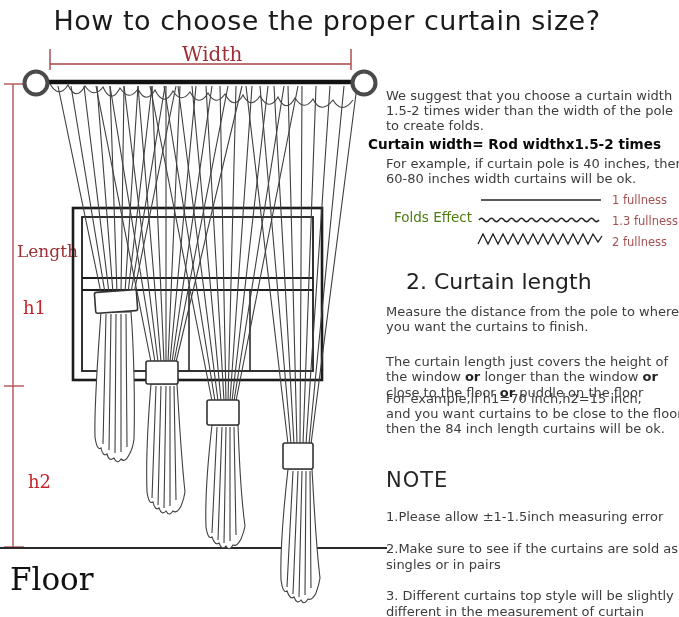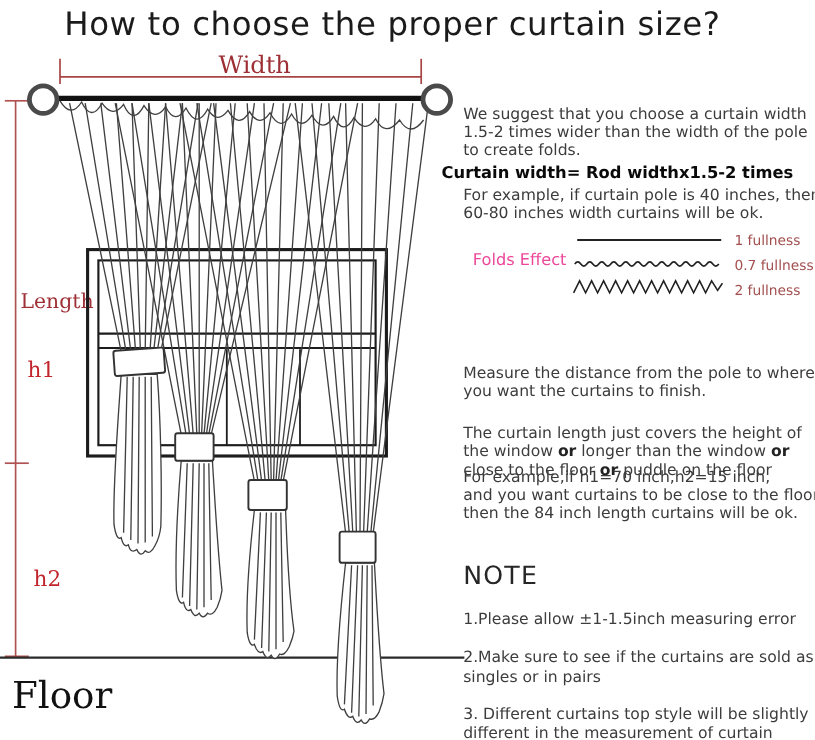--- a/index.html
+++ b/index.html
@@ -5,21 +5,21 @@
   html,body{margin:0;padding:0;background:#fff;}
   .page{position:relative;width:679px;height:617px;background:#ffffff;overflow:hidden;
         font-family:"DejaVu Sans","Liberation Sans",sans-serif;}
   .abs{position:absolute;}
   .title{top:5px;left:0;width:654px;text-align:center;font-size:27px;color:#1b1b1b;letter-spacing:0.5px;}
   .heading{font-size:22px;color:#1f1f1f;}
   .note-heading{font-size:21px;color:#262626;letter-spacing:1px;margin-top:10px;}
   .body-text{font-size:13px;line-height:15.2px;color:#3c3c3c;white-space:pre-line;width:306px;}
   .formula{font-size:13.6px;font-weight:bold;color:#0a0a0a;}
   .fullness-label{font-size:11.5px;color:#a34f4f;}
-  .folds-label{font-size:13.5px;color:#ec4899;}
+  .folds-label{font-size:13.5px;color:#4d7c0f;}
   .bold-or{font-weight:bold;color:#222;}
   .note-list{font-size:13px;line-height:15.4px;color:#3c3c3c;white-space:pre-line;width:300px;}
   .note-item{margin:0 0 1px 0;}
   svg text{font-family:"DejaVu Serif","Liberation Serif",serif;}
 </style>
 </head>
 <body>
 
 <div class="page">
 
@@ -104,27 +104,28 @@
   <div class="abs folds-label" style="left:394px;top:209px;">Folds Effect</div>
 
   <svg class="abs" style="left:480px;top:196px;" width="122" height="8" viewBox="0 0 122 8">
     <line x1="1" y1="4" x2="121" y2="4" stroke="#222" stroke-width="1.6"></line>
   </svg>
   <div class="abs fullness-label" style="left:612px;top:193px;text-align:right;">1 fullness</div>
 
   <svg class="abs" style="left:478px;top:215px;" width="126" height="10" viewBox="0 0 126 10">
     <path d="M1 5 Q3.5 1.5 6 5 T11 5 T16 5 T21 5 T26 5 T31 5 T36 5 T41 5 T46 5 T51 5 T56 5 T61 5 T66 5 T71 5 T76 5 T81 5 T86 5 T91 5 T96 5 T101 5 T106 5 T111 5 T116 5 T121 5" fill="none" stroke="#222" stroke-width="1.4"></path>
   </svg>
-  <div class="abs fullness-label" style="left:612px;top:214px;">0.7 fullness</div>
+  <div class="abs fullness-label" style="left:612px;top:214px;">1.3 fullness</div>
 
   <svg class="abs" style="left:476px;top:231px;" width="130" height="18" viewBox="0 0 130 18">
     <polyline points="2,13 7,3 12,13 17,3 22,13 27,3 32,13 37,3 42,13 47,3 52,13 57,3 62,13 67,3 72,13 77,3 82,13 87,3 92,13 97,3 102,13 107,3 112,13 117,3 122,11 126,5" fill="none" stroke="#222" stroke-width="1.3"></polyline>
   </svg>
   <div class="abs fullness-label" style="left:612px;top:235px;">2 fullness</div>
 
+  <div class="abs heading" style="left:406px;top:269px;">2. Curtain length</div>
 
   <div class="abs body-text" style="left:386px;top:304px;">Measure the distance from the pole to where
 you want the curtains to finish.</div>
 
   <div class="abs body-text" style="left:386px;top:339px;">
     <span>The curtain length just covers the height of
 the window </span><span class="bold-or">or</span><span> longer than the window </span><span class="bold-or">or</span><span>
 close to the floor </span><span class="bold-or">or</span><span> puddle on the floor</span>
   </div>
 

